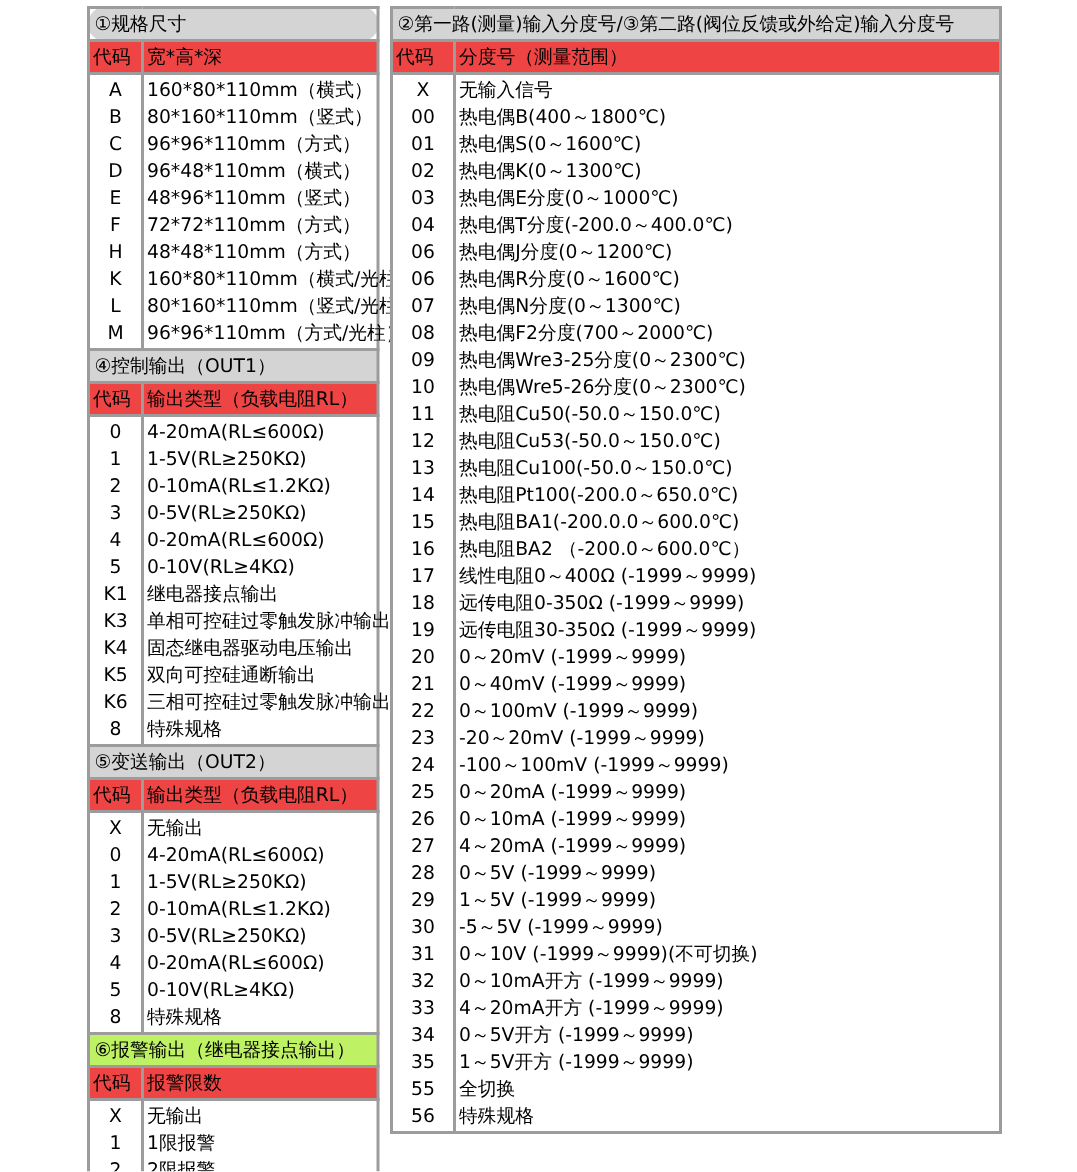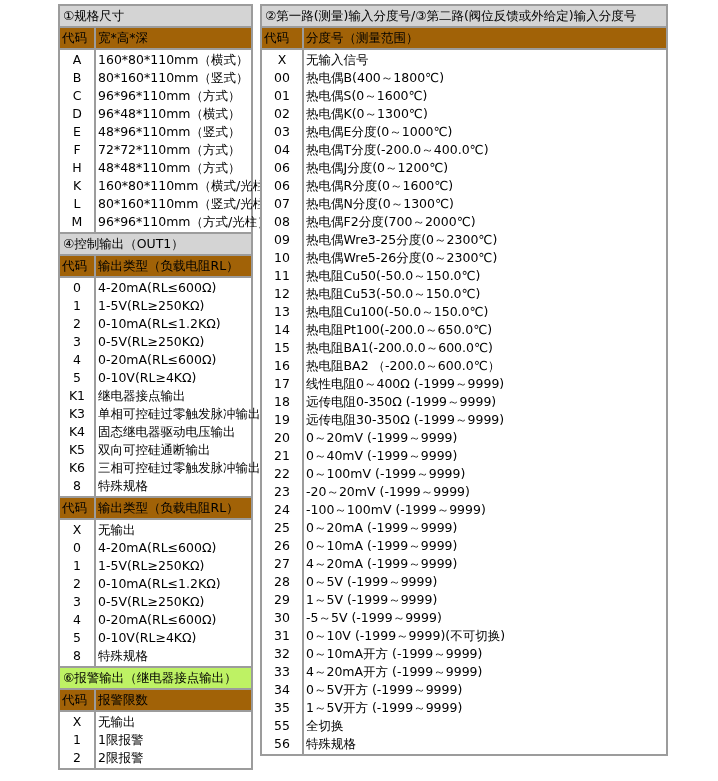--- a/index.html
+++ b/index.html
@@ -28,21 +28,21 @@
     box-sizing: border-box;
   }
   tr.sec th {
     background: #d4d4d4;
     height: 22px;
     padding: 1px 3px;
     white-space: nowrap;
     overflow: hidden;
   }
   tr.hdr td {
-    background: #a16207;
+    background: #ef4444;
     height: 22px;
     padding: 1px 2px;
     white-space: nowrap;
     overflow: hidden;
   }
   tr.body td {
     vertical-align: top;
     padding: 1px 0;
     background: #ffffff;
   }
@@ -63,21 +63,21 @@
 <div id="screen" style="background: rgb(255, 255, 255);">
 
   <table class="spec" id="left-table">
     <colgroup>
         <col class="c1">
         <col class="c2">
       </colgroup>
 
     <tbody>
         <tr class="sec">
-      <th colspan="2" style="background: rgb(212, 212, 212); border-color: rgb(156, 156, 156);">①规格尺寸</th>
+      <th colspan="2" style="background: rgb(212, 212, 212); border-color: rgb(156, 156, 156); border-radius: 10px;">①规格尺寸</th>
     </tr>
     <tr class="hdr">
       <td class="codecol" style="border-color: rgb(156, 156, 156);">代码</td>
       <td style="border-color: rgb(156, 156, 156);">宽*高*深</td>
     </tr>
     <tr class="body">
       <td class="codecol" style="border-color: rgb(156, 156, 156);">
             <div class="line">A</div>
             <div class="line">B</div>
             <div class="line">C</div>
@@ -134,20 +134,23 @@
             <div class="line">0-10V(RL≥4KΩ)</div>
             <div class="line">继电器接点输出</div>
             <div class="line">单相可控硅过零触发脉冲输出</div>
             <div class="line">固态继电器驱动电压输出</div>
             <div class="line">双向可控硅通断输出</div>
             <div class="line">三相可控硅过零触发脉冲输出</div>
             <div class="line">特殊规格</div>
           </td>
     </tr>
 
+    <tr class="sec">
+      <th colspan="2" style="background: rgb(212, 212, 212); border-color: rgb(156, 156, 156);">⑤变送输出（OUT2）</th>
+    </tr>
     <tr class="hdr">
       <td class="codecol" style="border-color: rgb(156, 156, 156);">代码</td>
       <td style="border-color: rgb(156, 156, 156);">输出类型（负载电阻RL）</td>
     </tr>
     <tr class="body">
       <td class="codecol" style="border-color: rgb(156, 156, 156);">
             <div class="line">X</div>
             <div class="line">0</div>
             <div class="line">1</div>
             <div class="line">2</div>

